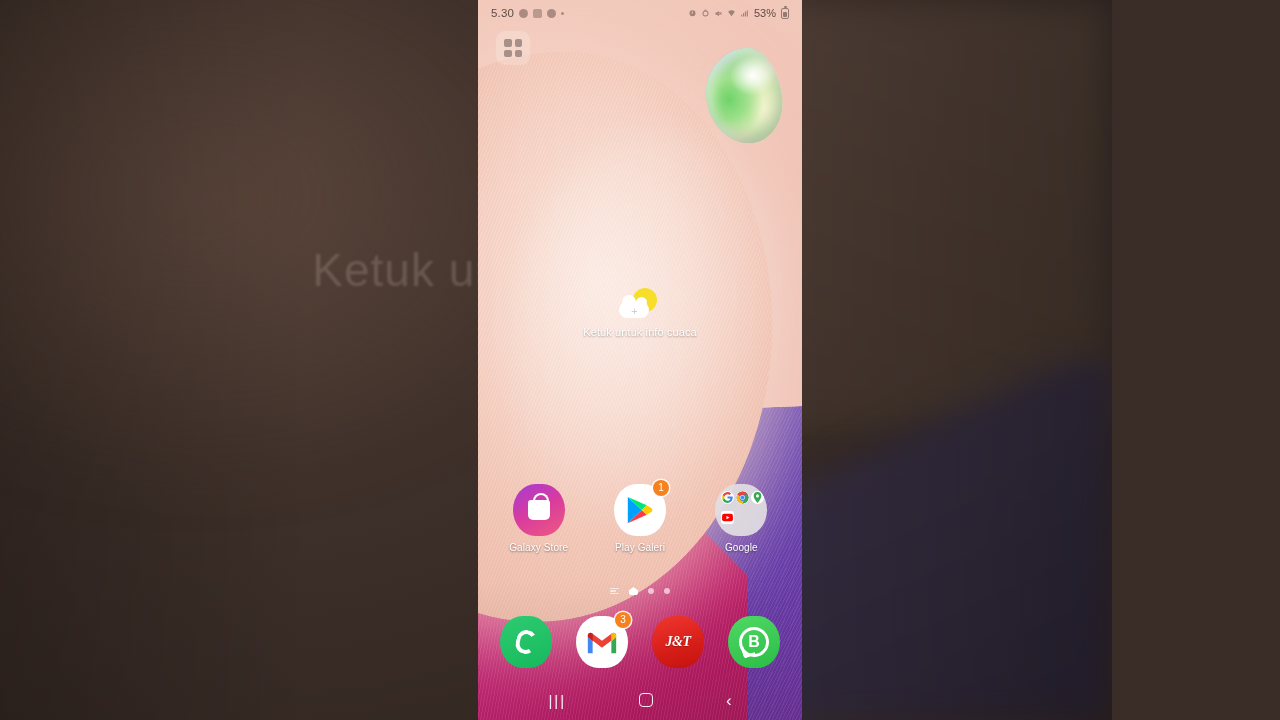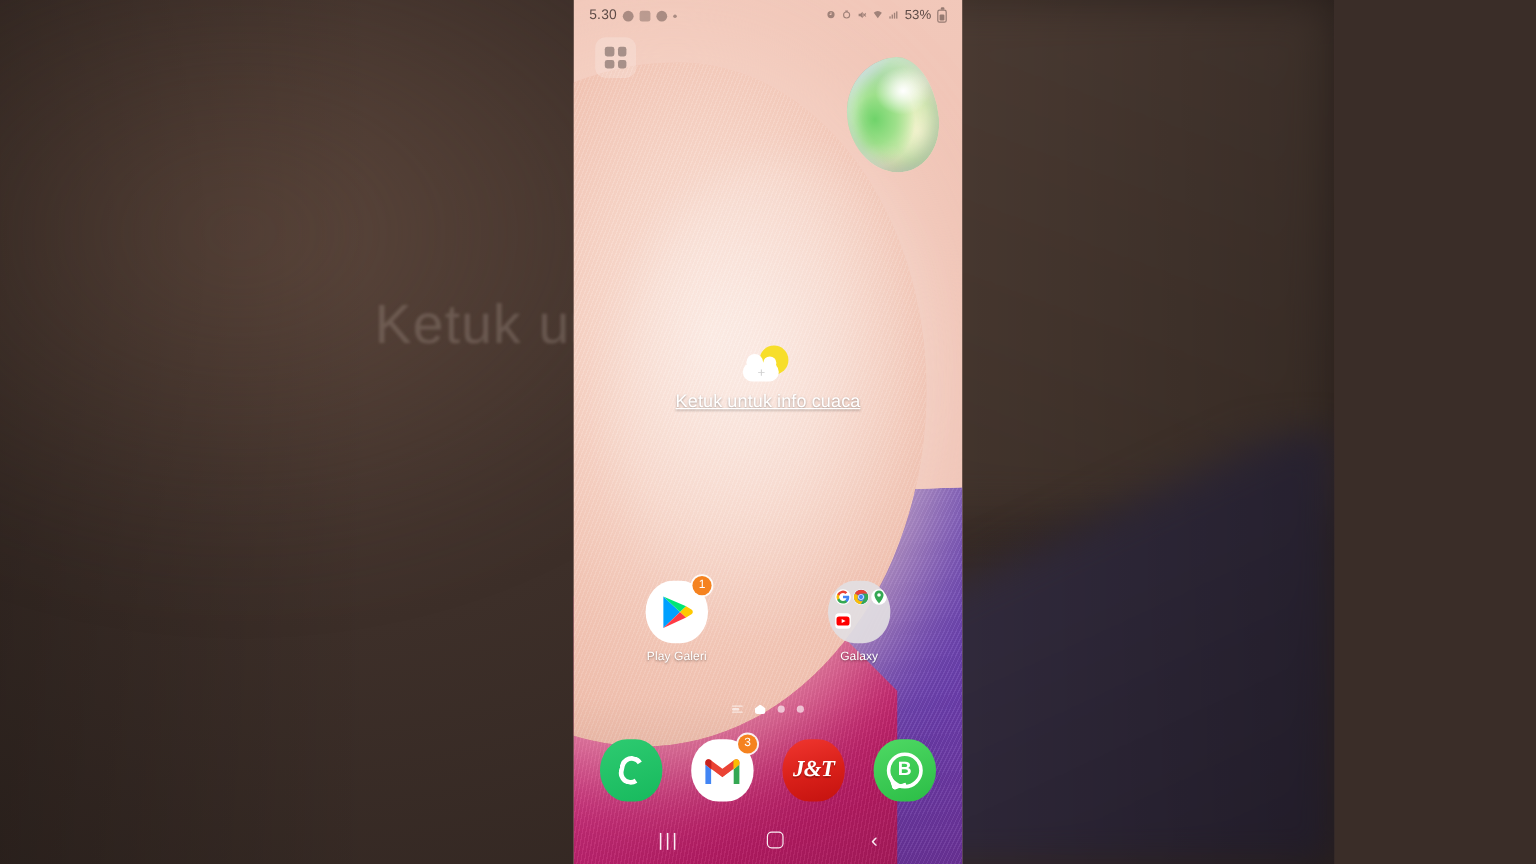--- a/index.html
+++ b/index.html
@@ -178,23 +178,22 @@
   }
   .ww-cloud:after {
     content:""; position:absolute; right:2px; top:-5px; width:11px; height:11px;
     border-radius:50%; background:#fff;
   }
   .ww-plus {
     position:absolute; left:13px; top:19px; width:9px; height:9px; z-index:2;
     color:#cfcfcf; font-size:11px; line-height:9px; text-align:center;
   }
   .ww-text {
-    font-size:15px; color:#fff; letter-spacing:.1px;
+    font-size:11px; color:#fff; letter-spacing:.1px;
     text-shadow:0 1px 2px rgba(0,0,0,.35);
-    text-decoration:underline;
   }
 
   
   .app-row {
     position:absolute; left:0; right:0; top:484px; z-index:20;
     display:flex; justify-content:space-around; padding:0 10px;
   }
   .app { width:68px; display:flex; flex-direction:column; align-items:center; gap:6px; }
   .app-ic-wrap { position:relative; width:52px; height:52px; }
   .squircle {
@@ -288,21 +287,21 @@
   .dock-item { width:68px; display:flex; justify-content:center; }
   .ic-phone { background:linear-gradient(160deg,#2ecb71 0%, #17b95d 100%); }
   .ph-glyph {
     width:20px; height:24px; border:4px solid #fff;
     border-radius:11px; border-right-color:transparent;
     transform:rotate(12deg);
   }
   .ic-gmail { background:#fff; }
   .ic-jnt { background:linear-gradient(165deg,#f0362f 0%, #d81f19 55%, #c4120f 100%); }
   .jnt-text {
-    color:#fff; font-size:19px; font-style:italic; font-weight:bold;
+    color:#fff; font-size:14px; font-style:italic; font-weight:bold;
     letter-spacing:-.5px; font-family:"Liberation Serif", serif;
     text-shadow:0 1px 1px rgba(0,0,0,.25);
   }
   .ic-wab { background:linear-gradient(160deg,#4fd964 0%, #2bbd46 100%); }
   .wab-bubble {
     width:30px; height:30px; border:3px solid #fff; border-radius:50%;
     position:relative; display:flex; align-items:center; justify-content:center;
   }
   .wab-bubble:after {
     content:""; position:absolute; left:0px; bottom:-3px; width:9px; height:9px;
@@ -404,20 +403,28 @@
       <div class="ww-icon">
         <div class="ww-sun"></div>
         <div class="ww-cloud"></div>
         <div class="ww-plus">+</div>
       </div>
       <div class="ww-text">Ketuk untuk info cuaca</div>
     </div>
 
     <div class="app-row">
 
+      <div class="app">
+        <div class="app-ic-wrap">
+          <div class="squircle samsung ic-galaxystore">
+            <div class="gs-bag"></div>
+          </div>
+        </div>
+        <div class="app-label">Galaxy Store</div>
+      </div>
 
 
       <div class="app">
         <div class="app-ic-wrap">
           <div class="squircle samsung ic-playstore">
             <svg class="ps-svg" viewBox="0 0 48 52">
               <path d="M3 2 L28 25 L3 49 Z" fill="#00a0ff"></path>
               <path d="M3 2 L28 25 L37 16.5 Z" fill="#00e676"></path>
               <path d="M3 49 L28 25 L37 33.5 Z" fill="#ff3a44"></path>
               <path d="M37 16.5 L45 21.5 a4 4 0 010 7 L37 33.5 L28 25 Z" fill="#ffc900"></path>
@@ -458,21 +465,21 @@
               </span>
               <span class="mini yt">
                 <svg viewBox="0 0 24 24">
                     <rect x="2" y="5" width="20" height="14" rx="4" fill="#ff0000"></rect>
                     <path d="M10 9l6 3-6 3z" fill="#fff"></path>
                   </svg>
               </span>
             </div>
           </div>
         </div>
-        <div class="app-label">Galaxy</div>
+        <div class="app-label">Google</div>
       </div>
 
     </div>
 
     <div class="page-ind">
       <span class="pi-lines">
           <i></i>
           <i></i>
           <i></i>
         </span>

